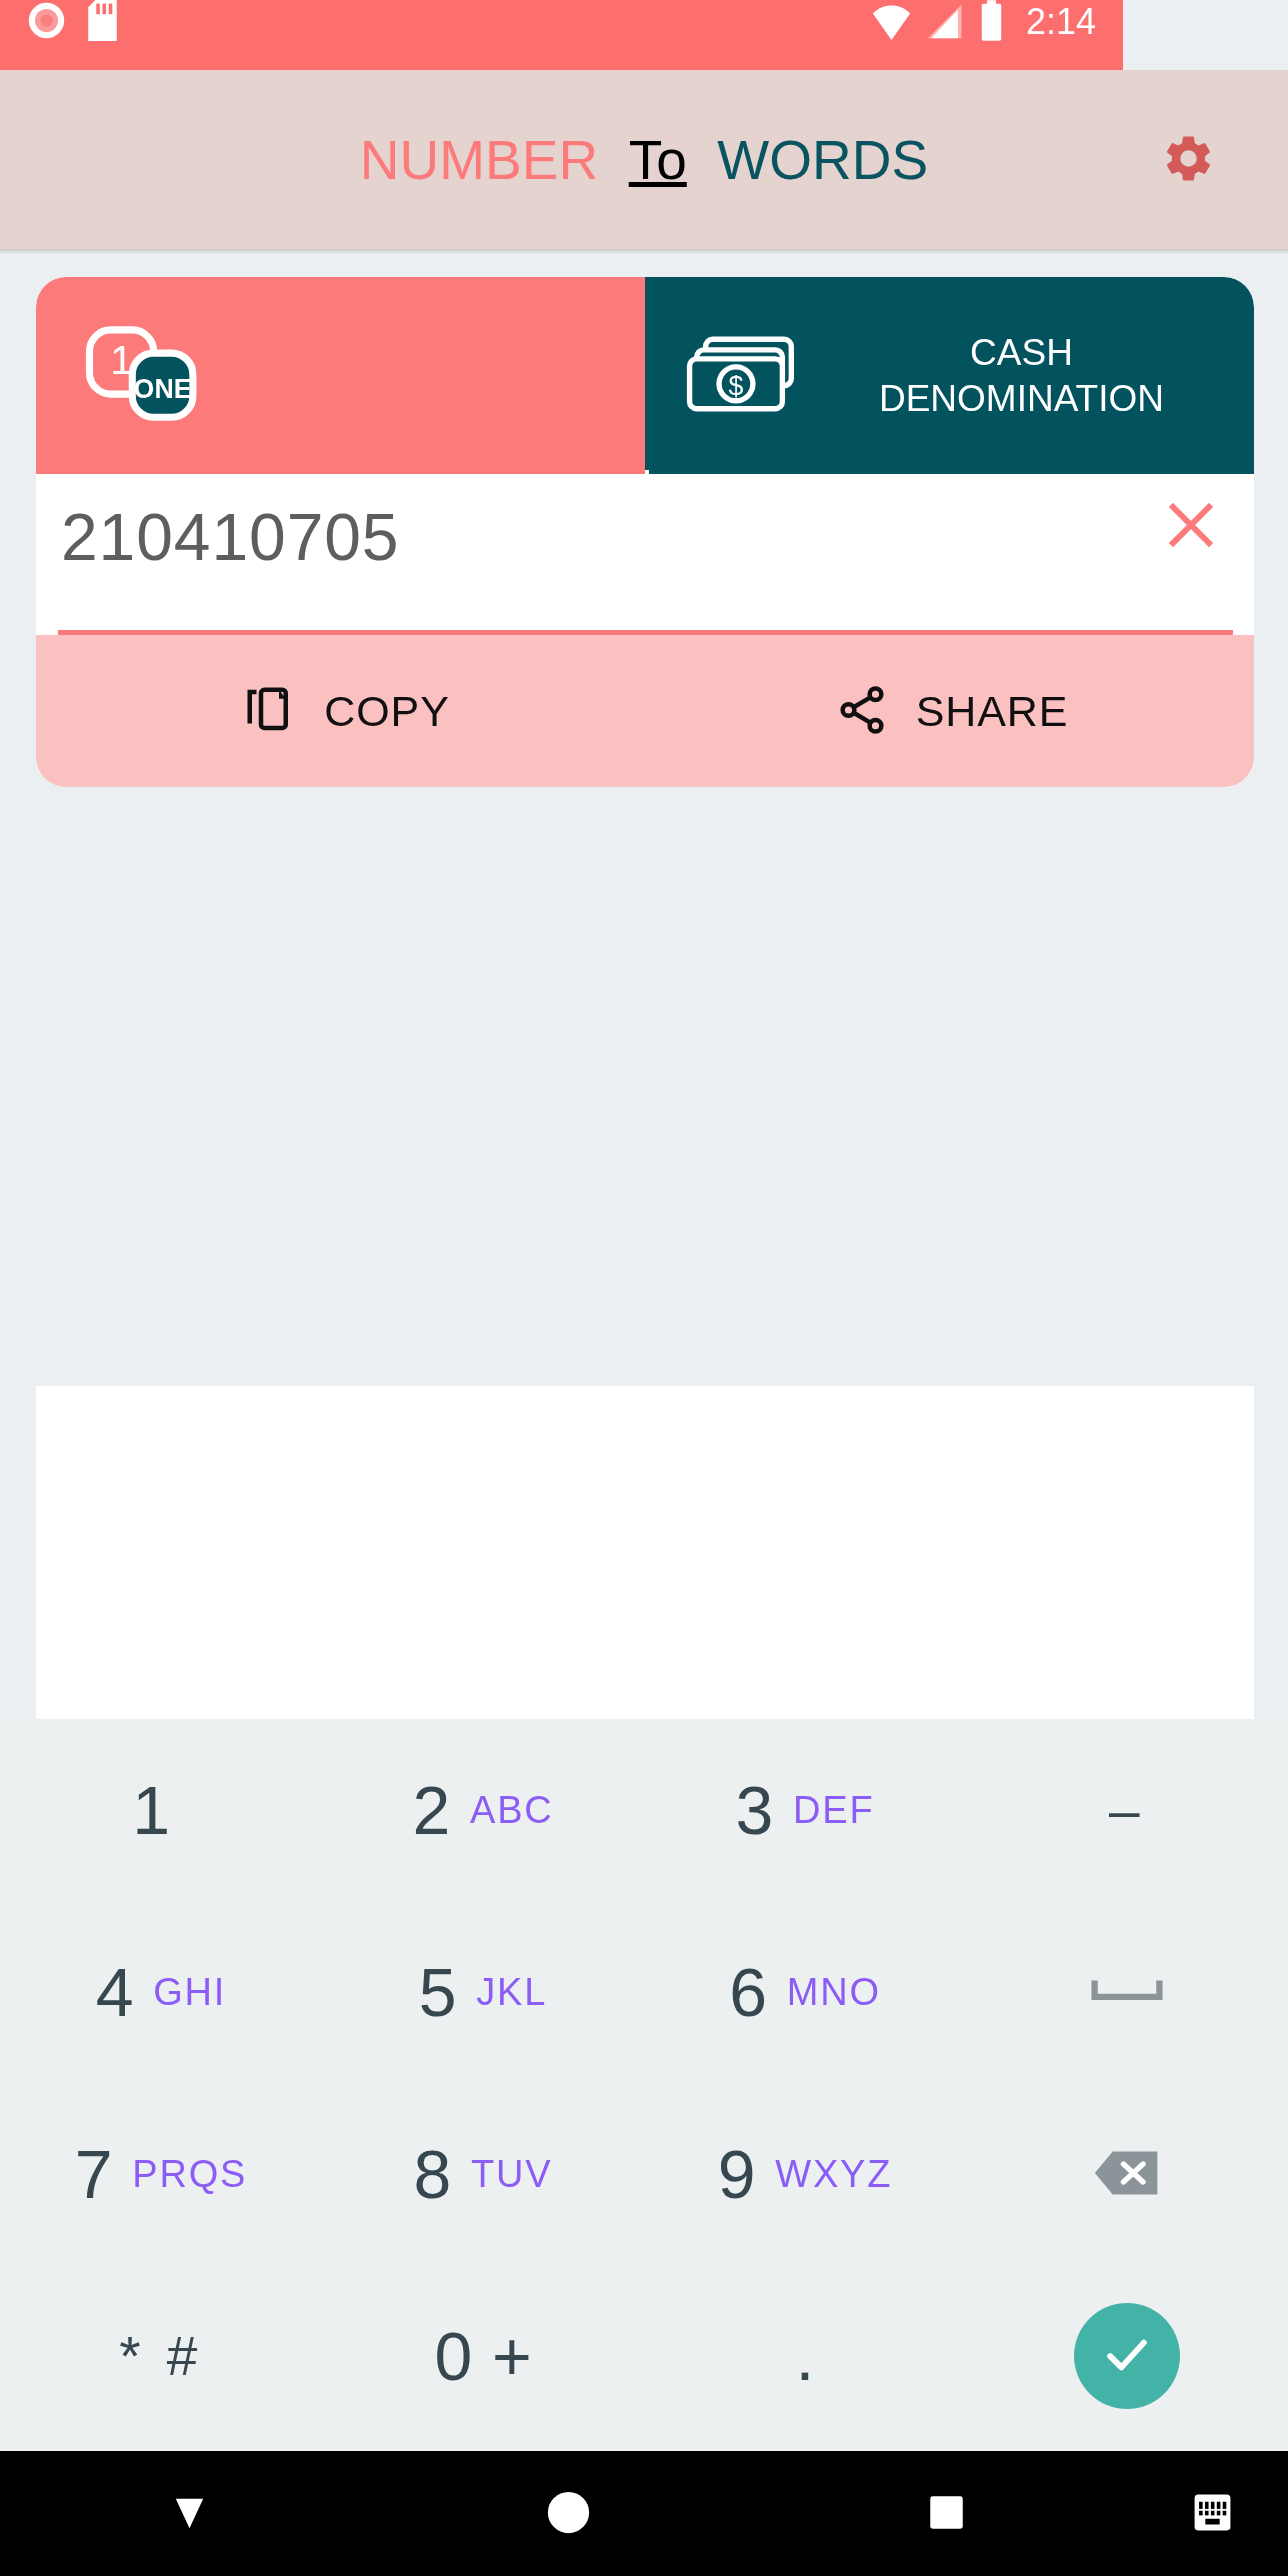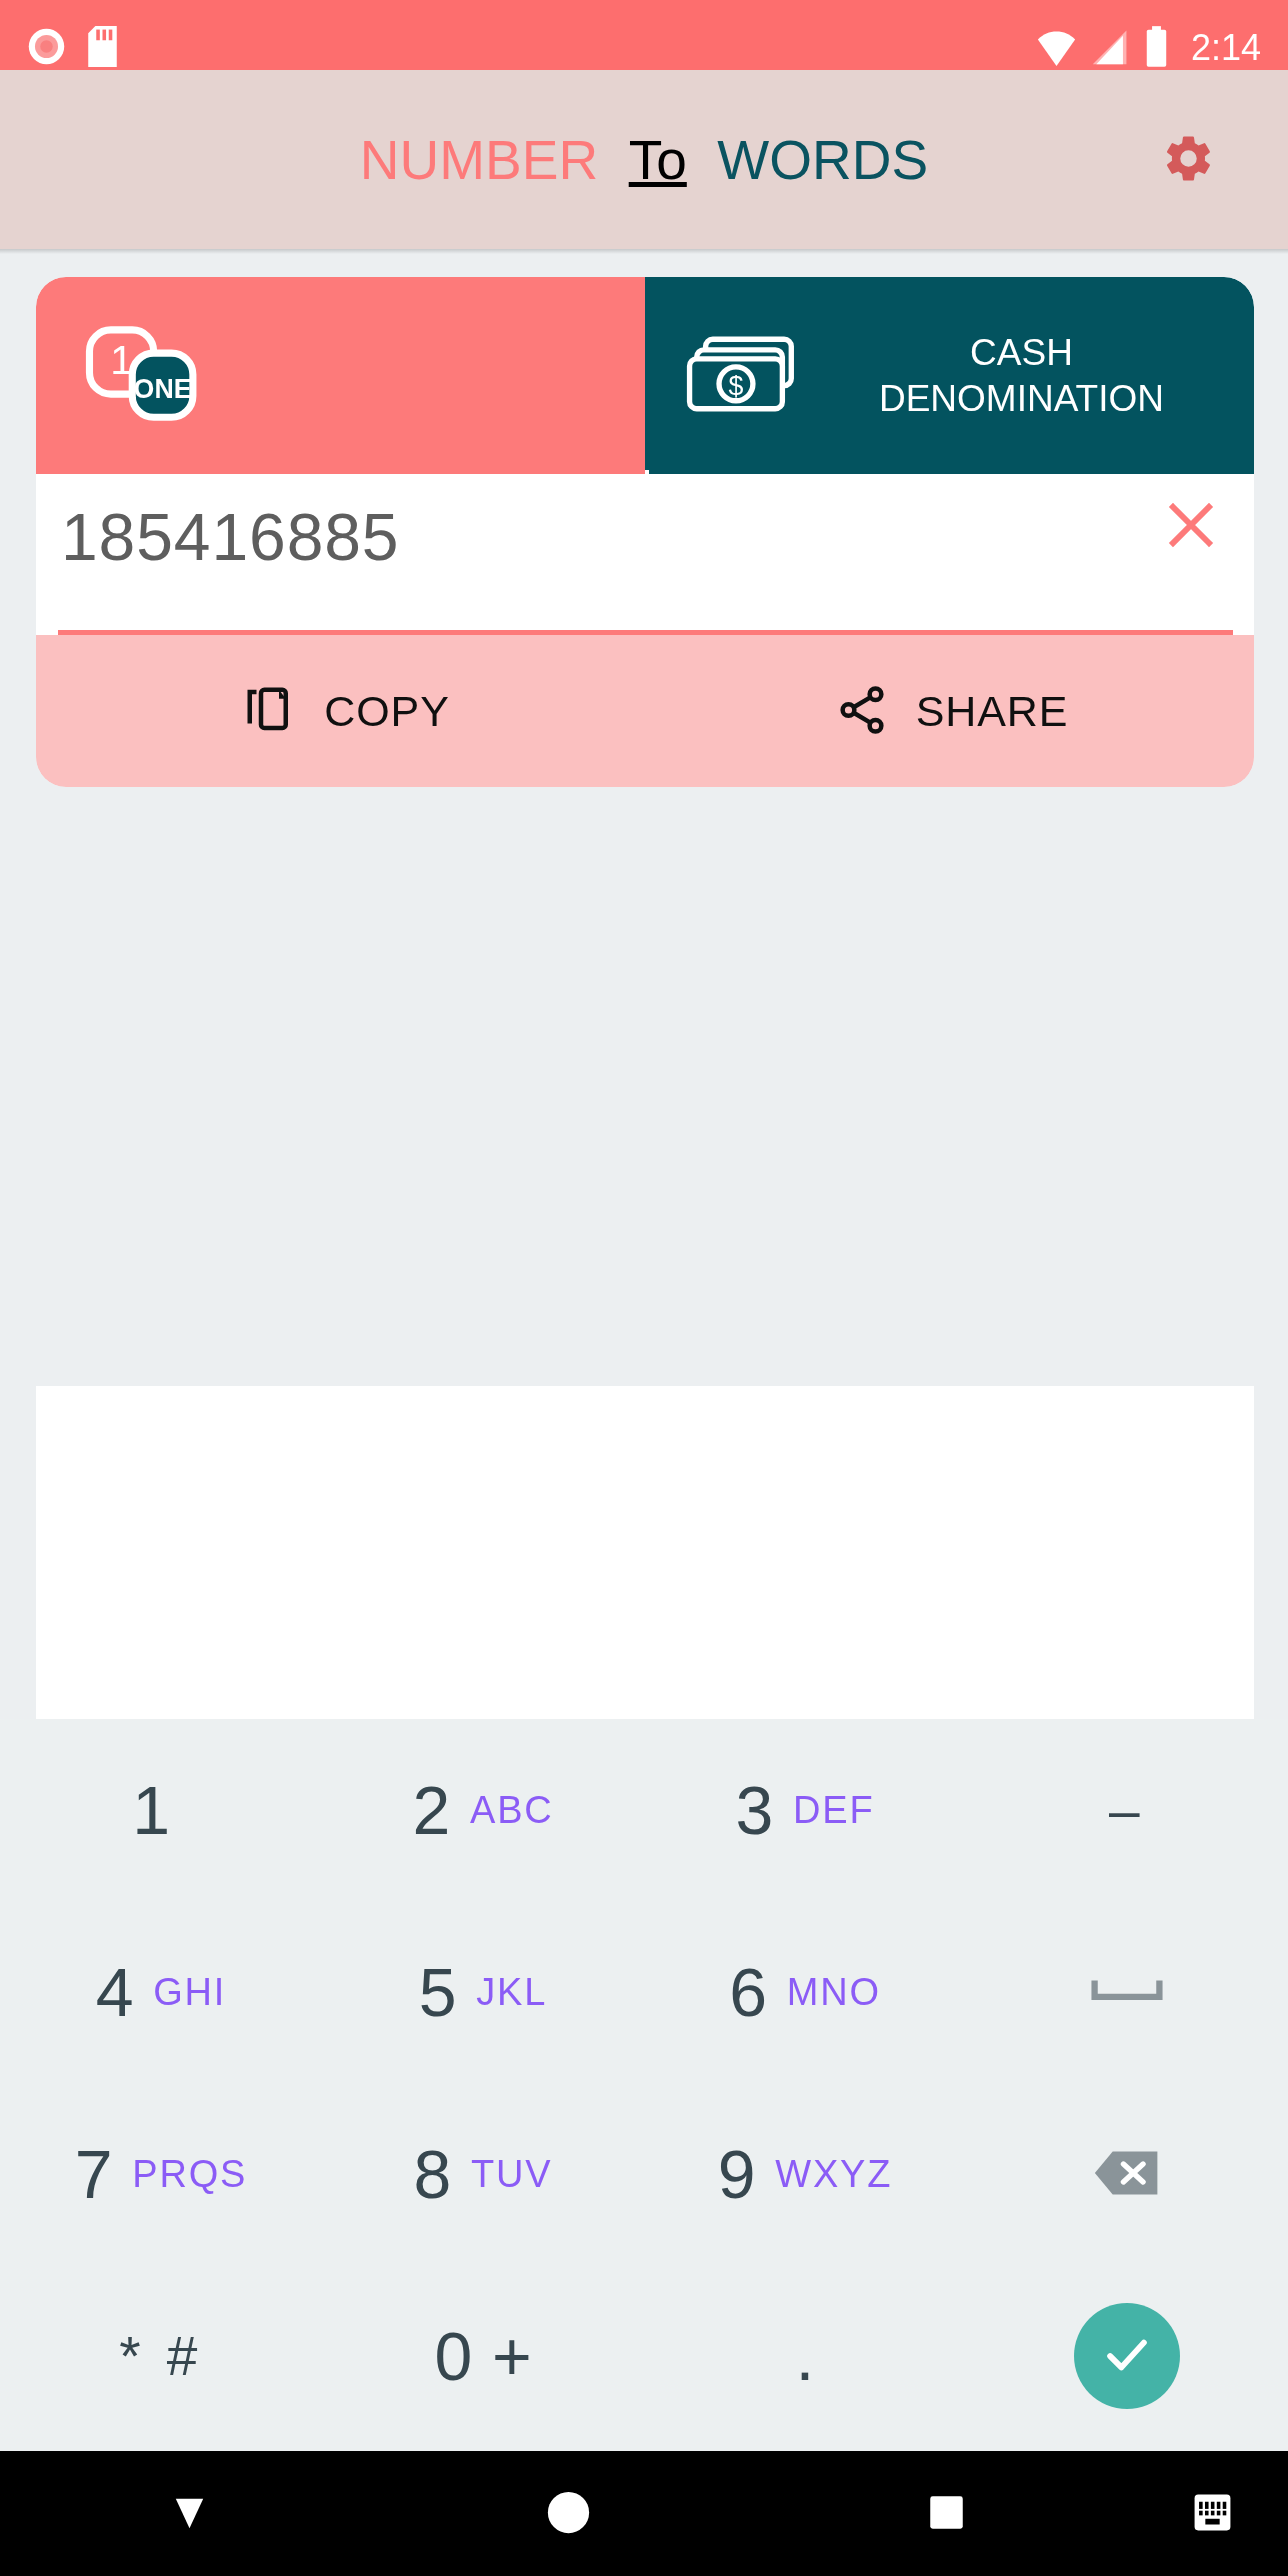--- a/index.html
+++ b/index.html
@@ -6,22 +6,22 @@
   html, body {
     width:1288px; height:2576px;
     background:#ffffff;
     font-family:"Liberation Sans", sans-serif;
     overflow:hidden;
   }
   #screen { position:relative; width:1288px; height:2576px; background:#eceff1; }
 
   
   .statusbar{
-    position:absolute; left:0; top:0; width:1288px; height:70px;
-    background:#fd6e6e; display:flex; align-items:flex-end;
+    position:absolute; left:0; top:0; width:1123px; height:70px;
+    background:#fd6e6e; display:flex; align-items:flex-start;
     padding:0 27px;
     gap:42px;
   }
   .sb-left{ display:flex; align-items:center; gap:21.5px; }
   .sb-right{ margin-left:auto; display:flex; align-items:center; gap:14.3px; }
   .sb-time{ color:#ffffff; font-size:36px; font-weight:400; letter-spacing:0px;
             font-family:"Liberation Sans", sans-serif; margin-left:9px; }
 
   
   .appbar{
@@ -199,21 +199,21 @@
         <span class="tab-label">
           <span>CASH</span><br>
           <span>DENOMINATION</span>
         </span>
       </div>
       <div class="tab-underline"></div>
       <div class="tab-divider"></div>
     </div>
 
     <div class="input-area">
-      <span class="input-value" title="Enter number">185416885</span>
+      <span class="input-value" title="Enter number">210410705</span>
       <div class="clear-btn">
         <span>
           <svg width="54" height="54" viewBox="0 0 24 24">
             <path d="M4 4 L20 20 M20 4 L4 20" stroke="#fd7a7a" stroke-width="2.6" stroke-linecap="square"></path>
           </svg>
         </span>
       </div>
       <div class="input-underline"></div>
     </div>
 

